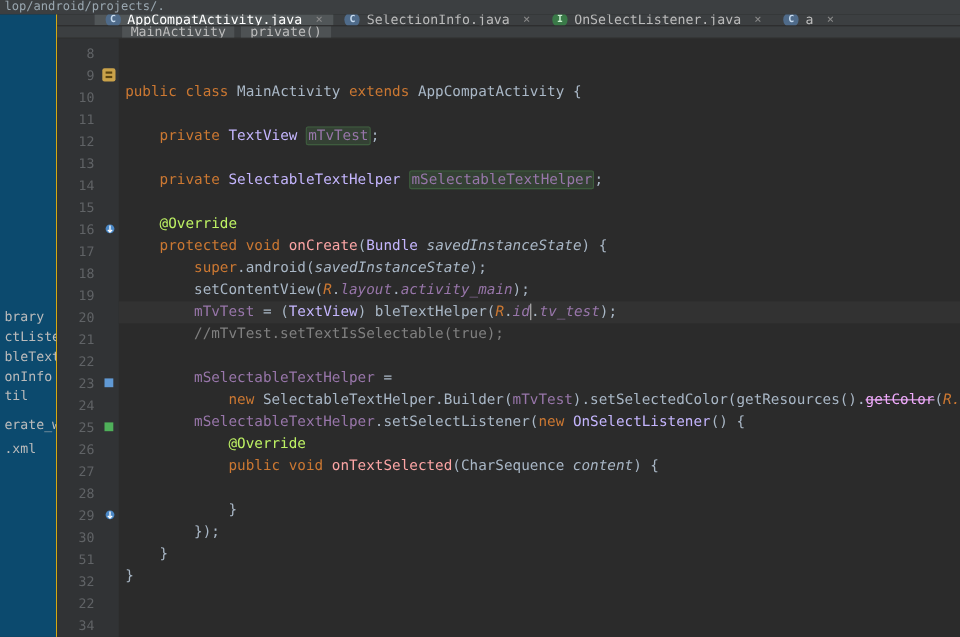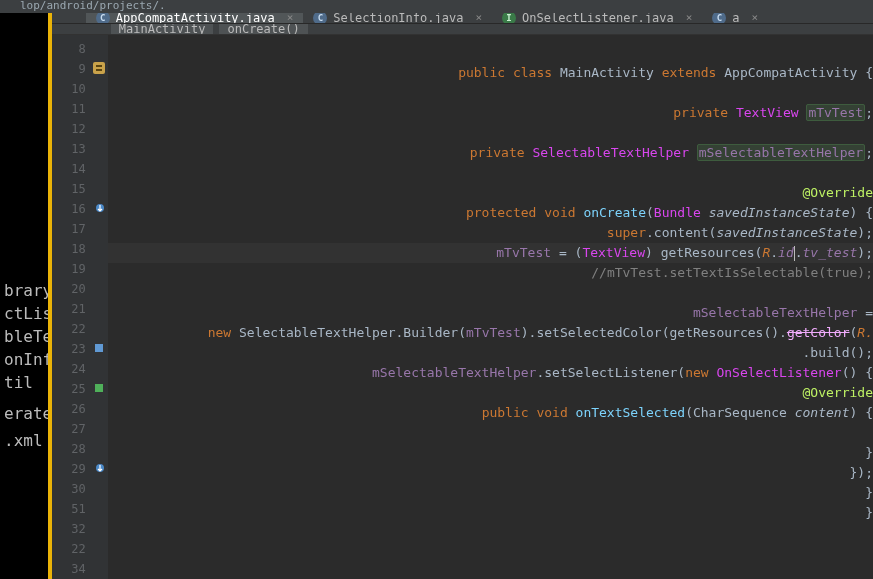--- a/index.html
+++ b/index.html
@@ -6,36 +6,36 @@
 body { font-family:"Consolas","Menlo","Monaco",monospace; font-size:13px; background:#2b2b2b; color:#a9b7c6; overflow:hidden; width:873px; height:579px; }
 .ide { display:flex; flex-direction:column; width:873px; height:579px; }
 .tabs { display:flex; height:22px; background:#3c3f41; border-bottom:1px solid #282828; align-items:center; overflow:hidden; }
 .tab { display:flex; align-items:center; gap:6px; padding:0 10px; height:100%; color:#bbbbbb; font-size:12px; white-space:nowrap; cursor:pointer; }
 .tab.active { background:#515658; color:#ffffff; }
 .tab-icon { width:14px; height:14px; display:inline-flex; align-items:center; justify-content:center; border-radius:50%; font-size:9px; font-weight:bold; }
 .tab-icon.c { background:#4f6b8a; color:#c8dcf0; }
 .tab-icon.i { background:#3a7a48; color:#c8f0d0; }
 .tab-close { color:#8a8a8a; font-size:11px; margin-left:6px; }
 .path-row { display:flex; background:#3c3f41; height:24px; align-items:center; padding:0 6px 0 134px; border-bottom:1px solid #323232; overflow:hidden;}
-.path-top { position:absolute; top:0; left:0; height:12px; line-height:12px; color:#9aa7b0; font-size:11px; background:#3c3f41; padding:0 20px;}
+.path-top { position:absolute; top:0; left:0; height:12px; line-height:12px; color:#9aa7b0; font-size:11px; background:#3c3f41; padding:0 4px;}
 .crumb { background:#4e5254; border-radius:3px; padding:2px 8px; margin:0 3px; color:#bbbbbb; font-size:12px; }
 .main { flex:1; display:flex; overflow:hidden; }
-.side { width:134px; background:#000000; color:#bbbbbb; font-size:16px; border-right:4px solid #eab308; padding-top:266px; overflow:hidden;}
+.side { width:134px; background:#0c4a6e; color:#bbbbbb; font-size:12px; border-right:1px solid #eab308; padding-top:266px; overflow:hidden;}
 .side-item { padding:2px 4px; white-space:nowrap; cursor:pointer;}
 .editor { flex:1; display:flex; background:#2b2b2b; position:relative;}
 .gutter { width:56px; background:#313335; text-align:right; color:#606366; font-size:12px; padding-top:4px; user-select:none;}
 .gutter-line { height:20px; line-height:20px; padding-right:22px; position:relative;}
 .gutter-mark { position:absolute; right:2px; top:2px; width:14px; height:14px; }
-.code { flex:1; padding-top:8px; font-size:13px; overflow:hidden;text-align:right;}
+.code { flex:1; padding-top:19px; font-size:13px; overflow:hidden;}
 .code-line { height:20px; line-height:20px; white-space:pre; padding-left:6px; position:relative;}
 .kw { color:#cc7832; }
-.type { color:#d946ef; }
+.type { color:#c4b5fd; }
 .cls { color:#a9b7c6; }
 .ann { color:#bef264; }
-.method { color:#7dd3fc; }
+.method { color:#fca5a5; }
 .param { color:#a9b7c6; font-style:italic; }
 .field { color:#9876aa; }
 .fieldbox { background:#344134; border:1px solid #3e5c3e; border-radius:2px; padding:0 1px;}
 .num { color:#6897bb; }
 .cm { color:#808080; }
 .res { color:#cc7832; font-style:italic;}
 .resp { color:#9876aa; font-style:italic;}
 .strike { text-decoration:line-through; color:#f0abfc;}
 .pun { color:#a9b7c6; }
 .curline { background:#323232; }
@@ -79,21 +79,21 @@
             <span class="tab-close">×</span>
           </div>
           <div class="tab">
             <span class="tab-icon c">C</span>
             <span>a</span>
             <span class="tab-close">×</span>
           </div>
         </div>
       <div class="path-row" style="padding-left:56px;" id="crumbs">
           <span class="crumb">MainActivity</span>
-          <span class="crumb">onCreate()</span>
+          <span class="crumb">private()</span>
         </div>
       <div class="editor">
         <div class="gutter" id="gutter">
             <div class="gutter-line">8</div>
             <div class="gutter-line">9<svg class="gutter-mark" viewBox="0 0 14 14">
                 <rect x="1" y="1" width="12" height="12" rx="2" fill="#c9a24a"></rect>
                 <rect x="4" y="4" width="6" height="2" fill="#5a4410"></rect>
                 <rect x="4" y="8" width="6" height="2" fill="#5a4410"></rect>
               </svg></div>
             <div class="gutter-line">10</div>
@@ -135,27 +135,27 @@
         <div class="code" id="code">
             <div class="code-line"></div>
             <div class="code-line"><span class="kw">public</span> <span class="kw">class</span> <span class="cls">MainActivity</span> <span class="kw">extends</span> <span class="cls">AppCompatActivity</span> <span class="pun">{</span></div>
             <div class="code-line"></div>
             <div class="code-line">    <span class="kw">private</span> <span class="type">TextView</span> <span class="field fieldbox">mTvTest</span><span class="pun">;</span></div>
             <div class="code-line"></div>
             <div class="code-line">    <span class="kw">private</span> <span class="type">SelectableTextHelper</span> <span class="field fieldbox">mSelectableTextHelper</span><span class="pun">;</span></div>
             <div class="code-line"></div>
             <div class="code-line">    <span class="ann">@Override</span></div>
             <div class="code-line">    <span class="kw">protected</span> <span class="kw">void</span> <span class="method">onCreate</span><span class="pun">(</span><span class="type">Bundle</span> <span class="param">savedInstanceState</span><span class="pun">) {</span></div>
-            <div class="code-line">        <span class="kw">super</span><span class="pun">.content(</span><span class="param">savedInstanceState</span><span class="pun">);</span></div>
-            <div class="code-line curline">        <span class="field">mTvTest</span><span class="pun"> = (</span><span class="type">TextView</span><span class="pun">) getResources(</span><span class="res">R</span><span class="pun">.</span><span class="resp">id</span><span class="cursor"></span><span class="pun">.</span><span class="resp">tv_test</span><span class="pun">);</span></div>
+            <div class="code-line">        <span class="kw">super</span><span class="pun">.android(</span><span class="param">savedInstanceState</span><span class="pun">);</span></div>
+            <div class="code-line">        <span class="pun">setContentView(</span><span class="res">R</span><span class="pun">.</span><span class="resp">layout</span><span class="pun">.</span><span class="resp">activity_main</span><span class="pun">);</span></div>
+            <div class="code-line curline">        <span class="field">mTvTest</span><span class="pun"> = (</span><span class="type">TextView</span><span class="pun">) bleTextHelper(</span><span class="res">R</span><span class="pun">.</span><span class="resp">id</span><span class="cursor"></span><span class="pun">.</span><span class="resp">tv_test</span><span class="pun">);</span></div>
             <div class="code-line">        <span class="cm">//mTvTest.setTextIsSelectable(true);</span></div>
             <div class="code-line"></div>
             <div class="code-line">        <span class="field">mSelectableTextHelper</span><span class="pun"> =</span></div>
             <div class="code-line">            <span class="kw">new</span><span class="pun"> SelectableTextHelper.Builder(</span><span class="field">mTvTest</span><span class="pun">).setSelectedColor(getResources().</span><span class="strike">getColor</span><span class="pun">(</span><span class="res">R.</span></div>
-            <div class="code-line">                <span class="pun">.build();</span></div>
             <div class="code-line">        <span class="field">mSelectableTextHelper</span><span class="pun">.setSelectListener(</span><span class="kw">new</span><span class="pun"> </span><span class="type">OnSelectListener</span><span class="pun">() {</span></div>
             <div class="code-line">            <span class="ann">@Override</span></div>
             <div class="code-line">            <span class="kw">public</span> <span class="kw">void</span> <span class="method">onTextSelected</span><span class="pun">(CharSequence </span><span class="param">content</span><span class="pun">) {</span></div>
             <div class="code-line"></div>
             <div class="code-line">            <span class="pun">}</span></div>
             <div class="code-line">        <span class="pun">});</span></div>
             <div class="code-line">    <span class="pun">}</span></div>
             <div class="code-line"><span class="pun">}</span></div>
           </div>
       </div>

